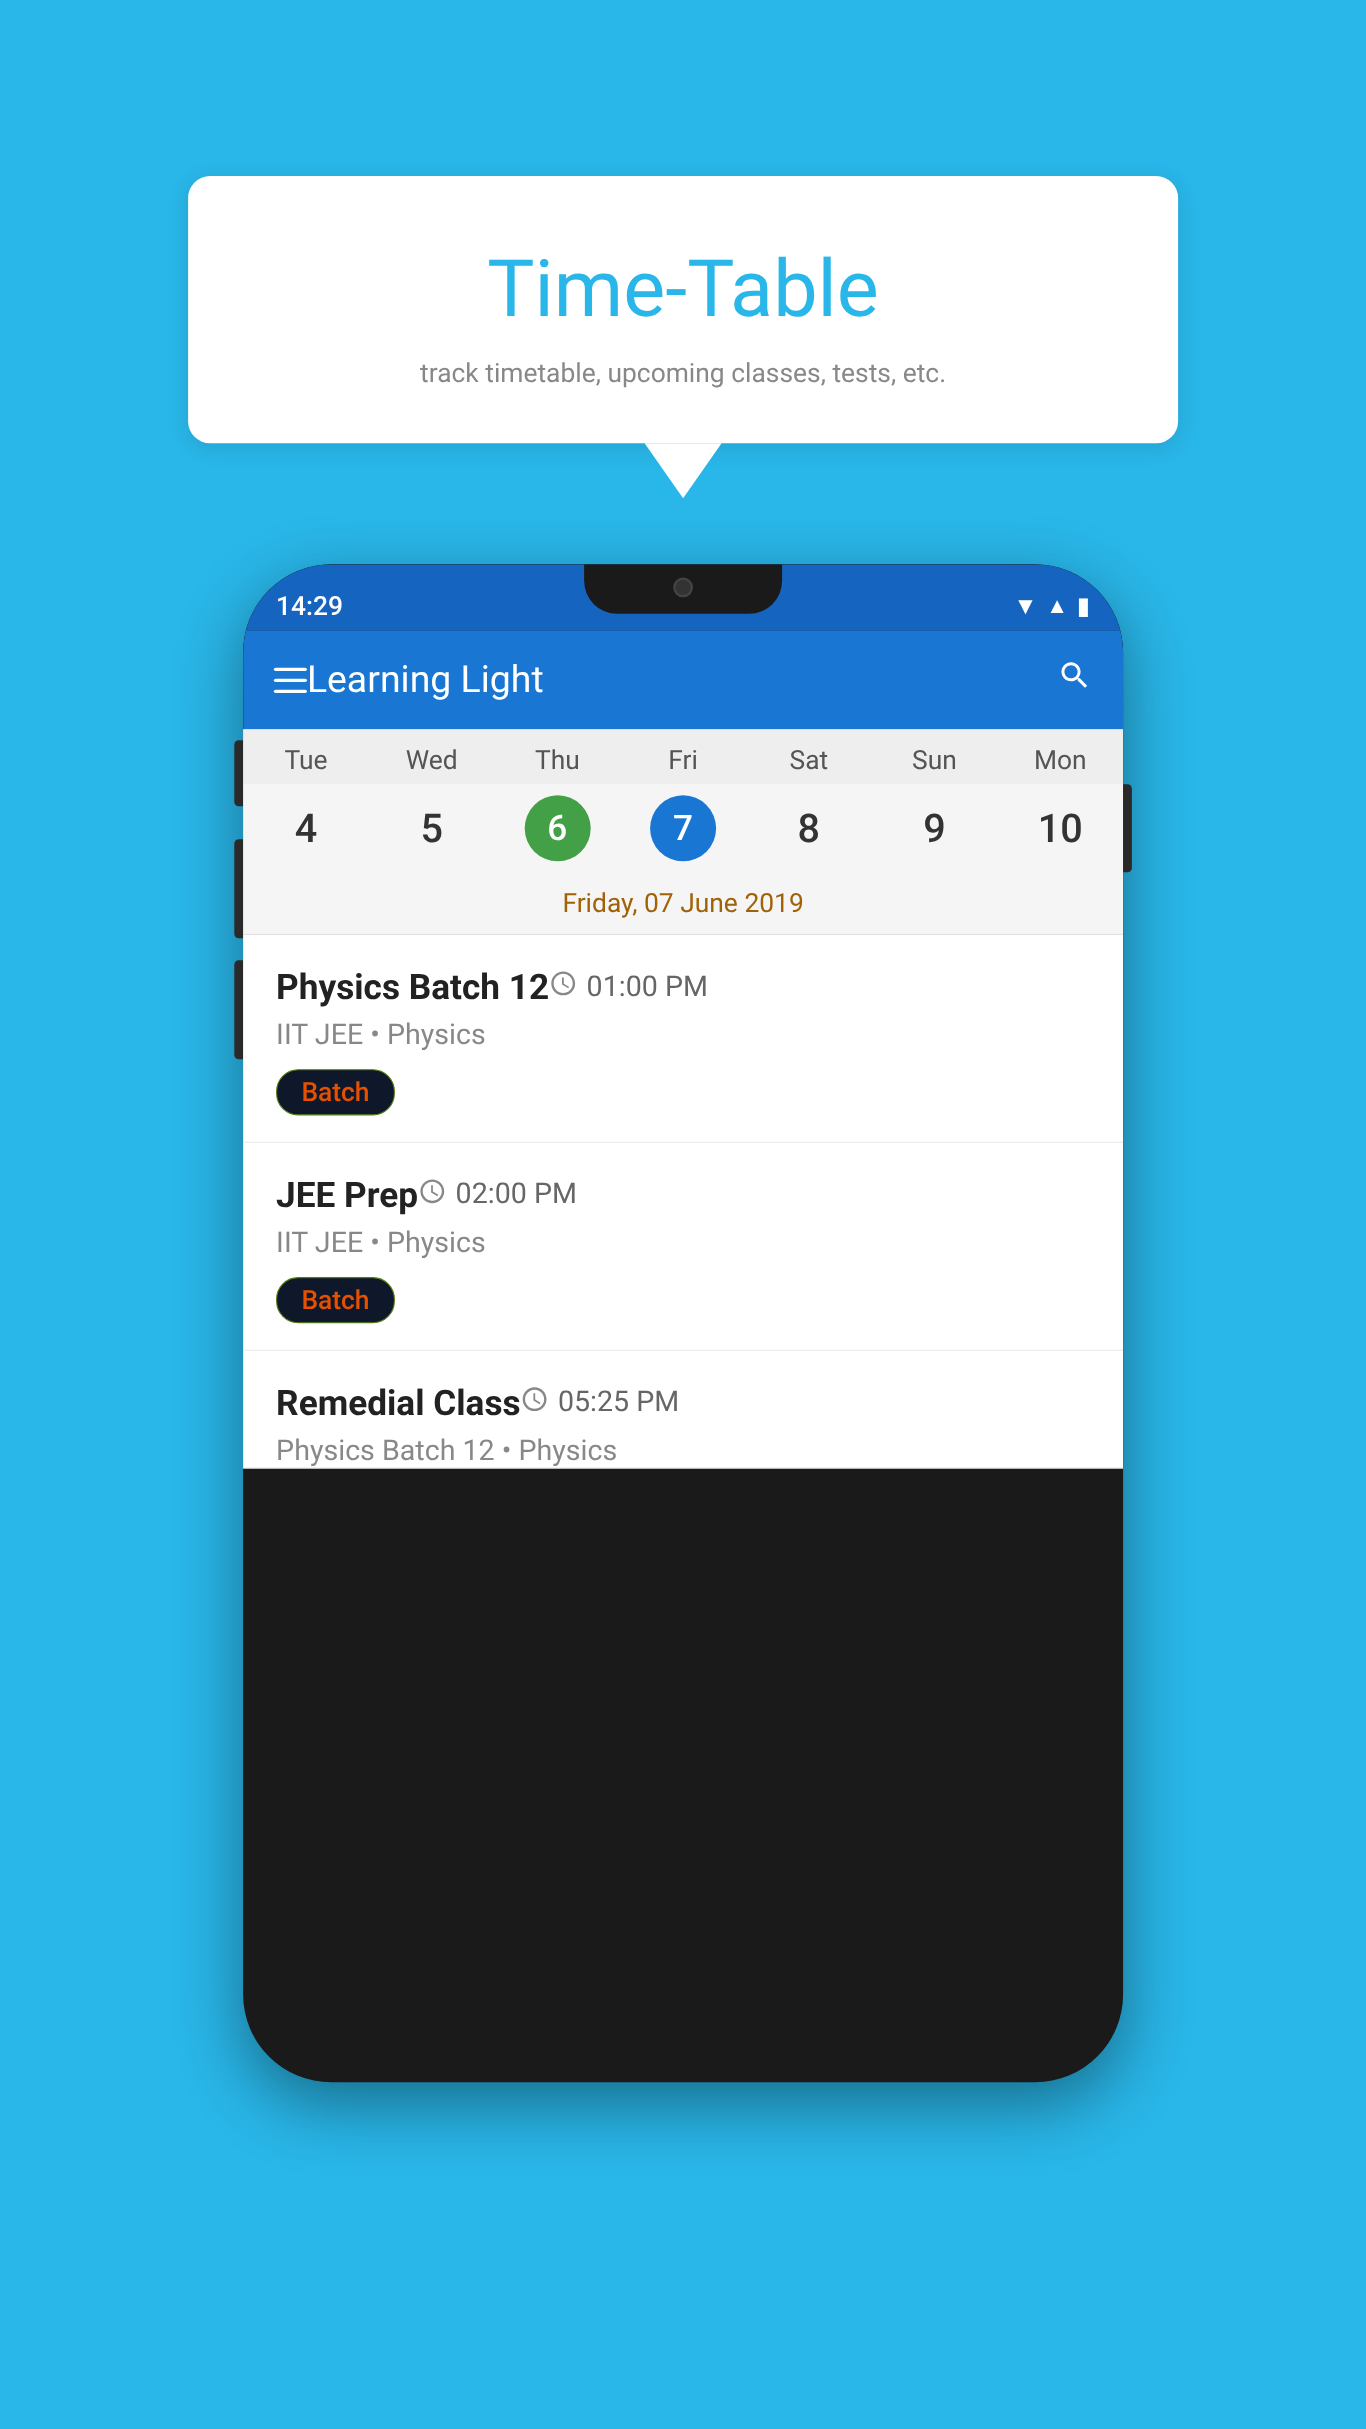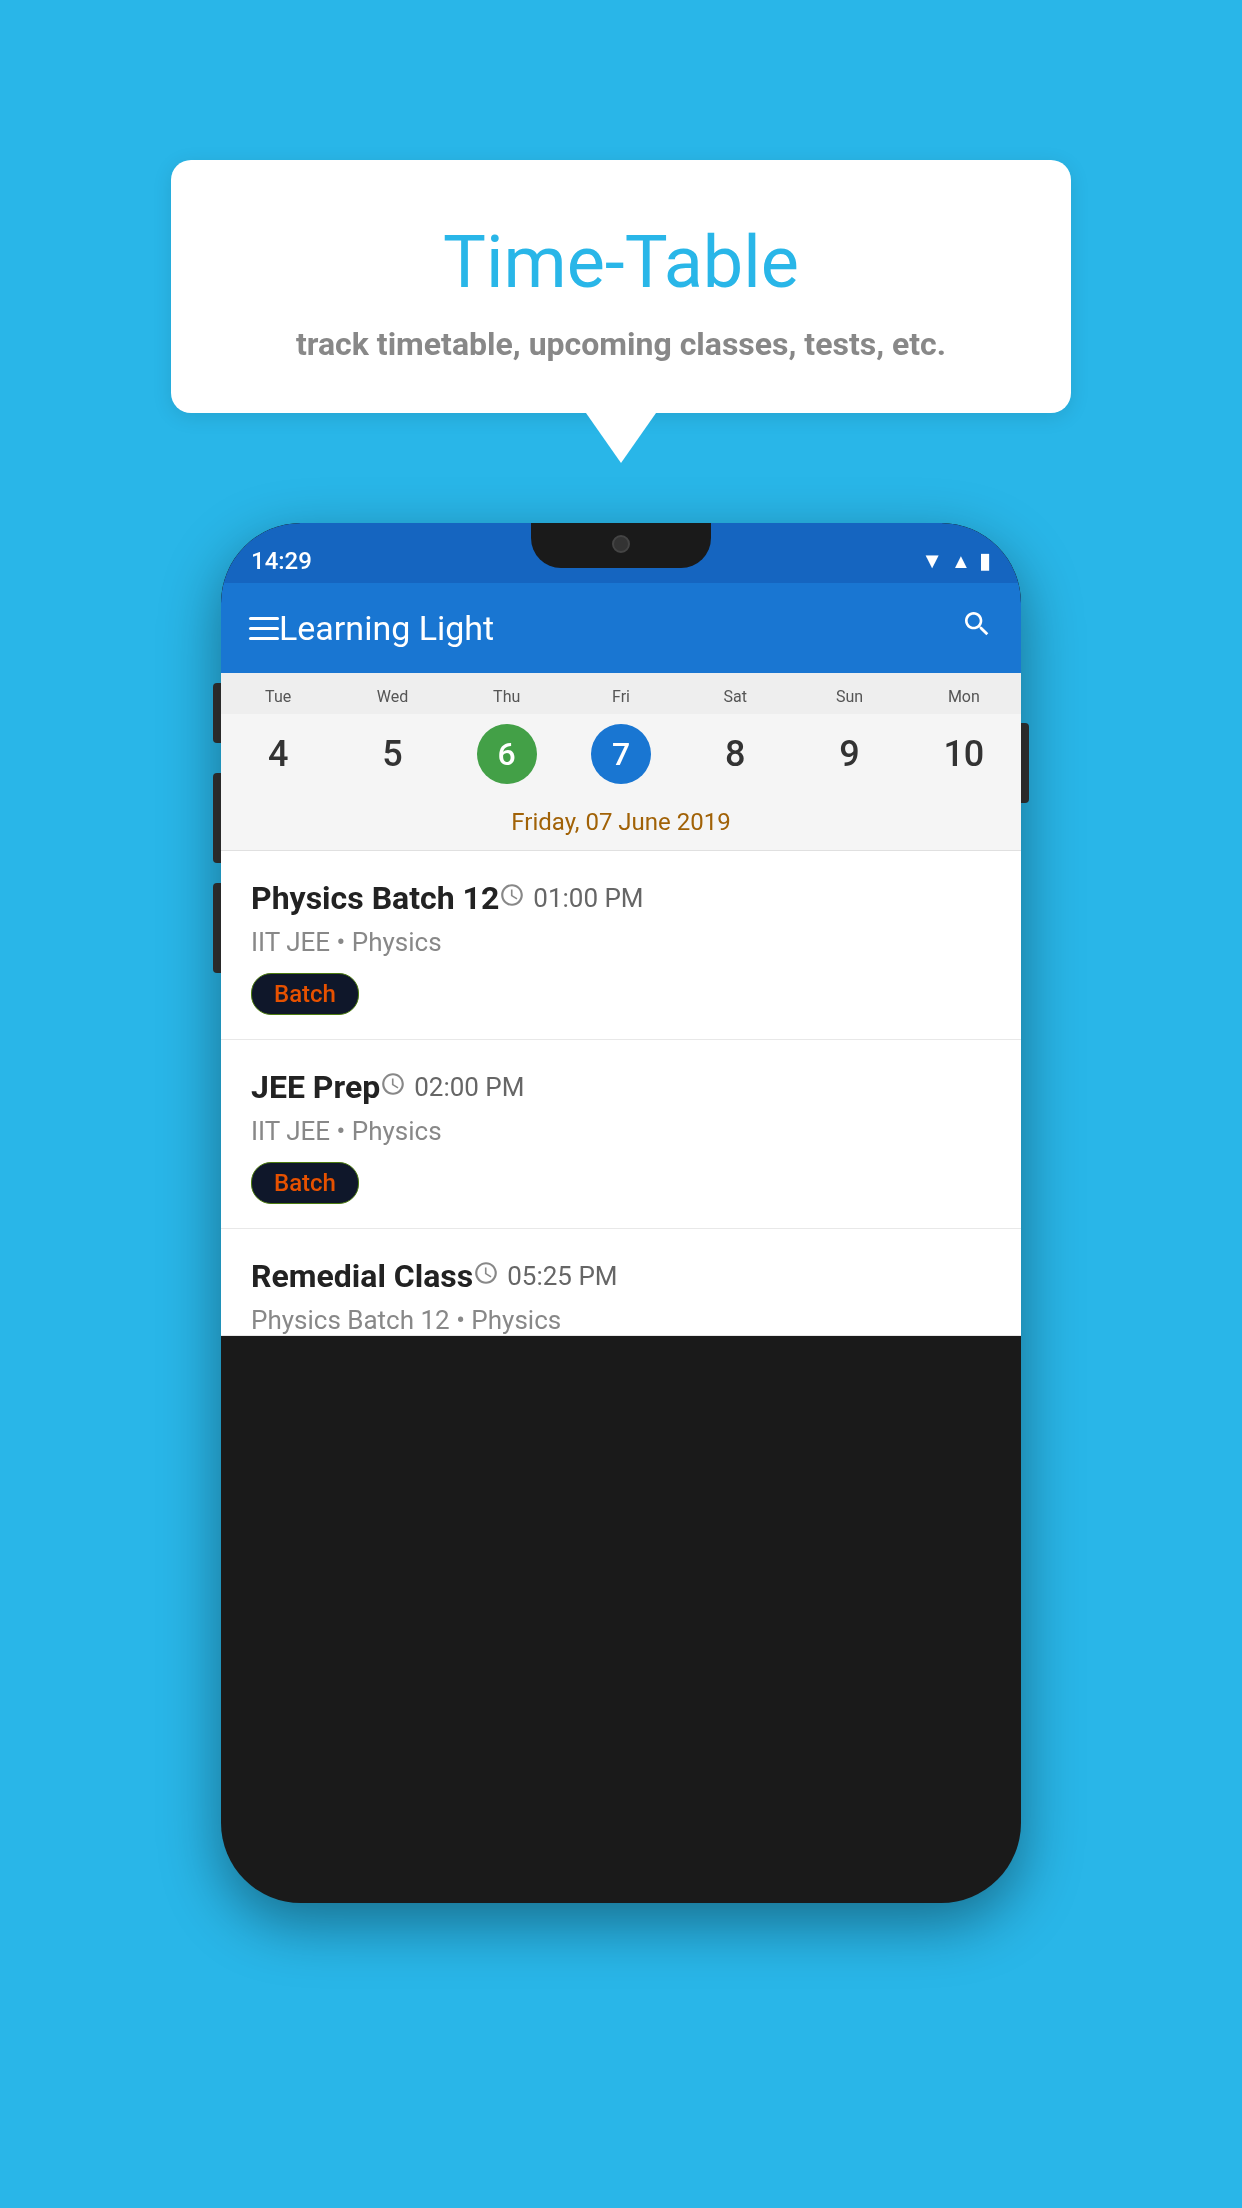--- a/index.html
+++ b/index.html
@@ -36,23 +36,23 @@
     }
 
     .speech-bubble-title {
       font-size: 72px;
       color: #29b6e8;
       font-weight: 400;
       margin-bottom: 20px;
     }
 
     .speech-bubble-subtitle {
-      font-size: 32px;
+      font-size: 24px;
       color: #888;
-      font-weight: 700;
+      font-weight: 400;
     }
 
     .speech-bubble-arrow {
       width: 0;
       height: 0;
       border-left: 35px solid transparent;
       border-right: 35px solid transparent;
       border-top: 50px solid white;
       margin: 0 auto;
     }
@@ -187,21 +187,21 @@
 
     .day-labels {
       display: grid;
       grid-template-columns: repeat(7, 1fr);
       background: #eeeeee;
       padding: 14px 0 8px;
     }
 
     .day-label {
       text-align: center;
-      font-size: 16px;
+      font-size: 24px;
       color: #555;
       font-weight: 400;
     }
 
     .day-numbers {
       display: grid;
       grid-template-columns: repeat(7, 1fr);
       background: #f5f5f5;
       padding: 10px 0 14px;
     }

